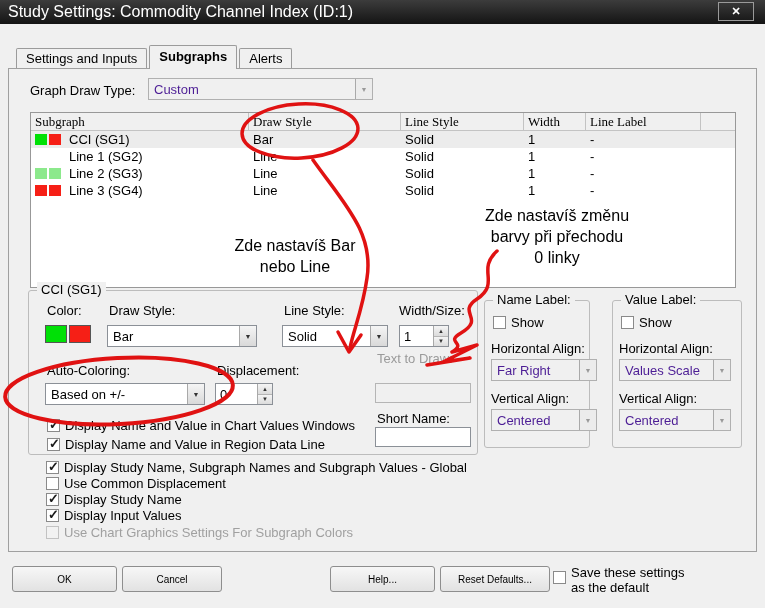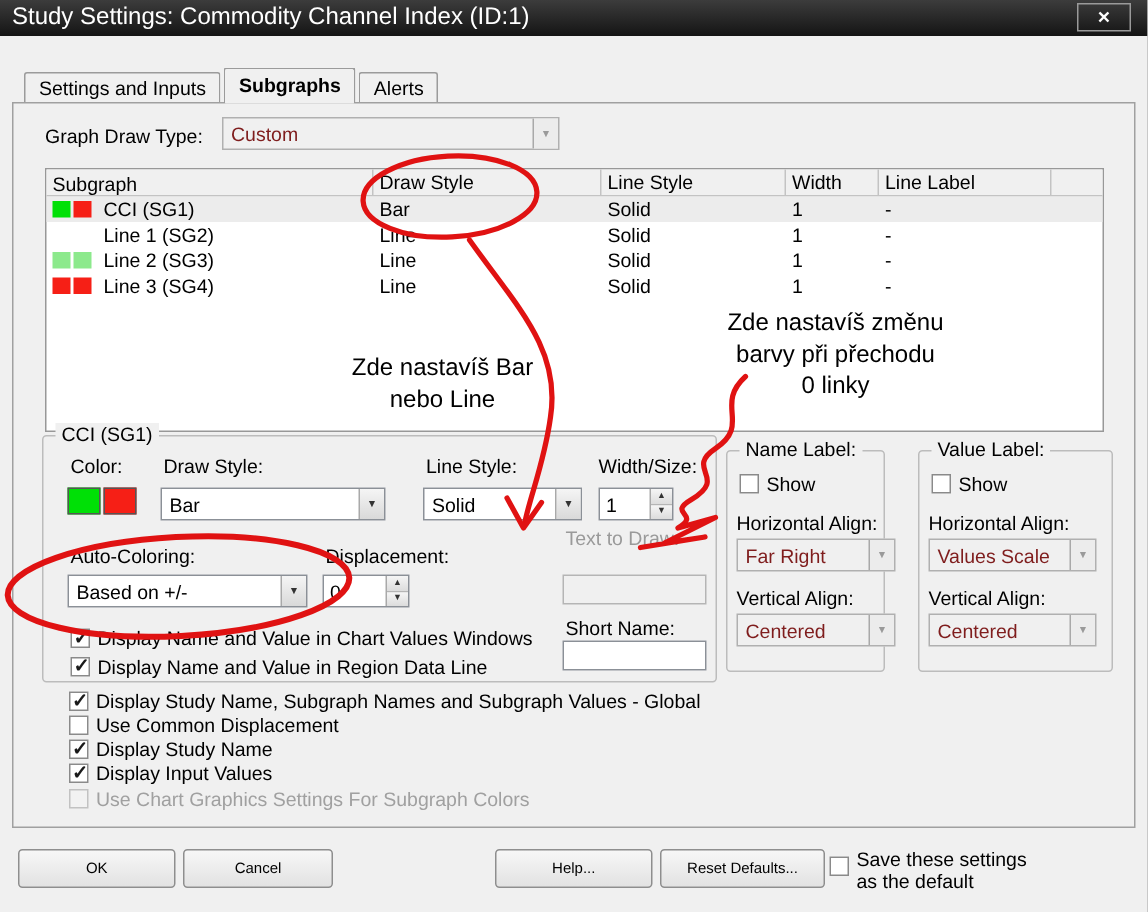--- a/index.html
+++ b/index.html
@@ -18,21 +18,21 @@
   .tab-page { position: absolute; left: 8px; top: 68px; width: 749px; height: 484px; border: 1px solid #a0a0a0; background: #f0f0f0; }
 
   .lbl { position: absolute; white-space: nowrap; font-size: 13px; }
   .lbl.disabled { color: #9a9a9a; }
 
   
   .combo { position: absolute; height: 22px; background: #fff; border: 1px solid #8b9097; display: flex; align-items: stretch; }
   .combo-value { flex: 1; padding: 3px 5px 0 5px; font-size: 13px; white-space: nowrap; overflow: hidden; }
   .combo-btn { width: 17px; background: linear-gradient(#f5f5f5, #d9d9d9); border-left: 1px solid #a9a9a9; display: flex; align-items: center; justify-content: center; font-size: 7px; color: #333; }
   .combo.disabled { background: #f0f0f0; border-color: #b0b0b0; }
-  .combo.disabled .combo-value { color: #7f1d1d; }
+  .combo.disabled .combo-value { color: #4c1d95; }
   .combo.disabled .combo-btn { color: #9a9a9a; background: #ececec; }
 
   
   .spinner { position: absolute; height: 22px; background: #fff; border: 1px solid #8b9097; display: flex; align-items: stretch; }
   .spin-value { flex: 1; padding: 3px 4px 0 4px; font-size: 13px; }
   .spin-btns { width: 15px; display: flex; flex-direction: column; border-left: 1px solid #a9a9a9; }
   .spin-up, .spin-down { flex: 1; font-size: 6px; color: #333; background: linear-gradient(#f5f5f5, #dcdcdc); display: flex; align-items: center; justify-content: center; }
   .spin-up { border-bottom: 1px solid #b5b5b5; }
 
   
@@ -43,21 +43,21 @@
   .cb { position: absolute; display: flex; align-items: center; gap: 5px; }
   .cb-box { width: 13px; height: 13px; background: #fff; border: 1px solid #8a8a8a; position: relative; flex: none; }
   .cb-box.checked::after { content: "✓"; position: absolute; left: 1px; top: -3px; font-size: 13px; font-weight: bold; color: #1a1a1a; }
   .cb-label { font-size: 13px; white-space: nowrap; }
   .cb.disabled .cb-label { color: #a0a0a0; }
   .cb.disabled .cb-box { border-color: #c2c2c2; background: #f2f2f2; }
 
   
   .grid-table { position: absolute; left: 30px; top: 112px; width: 706px; height: 176px; background: #fff; border: 1px solid #989898; display: flex; flex-direction: column; }
   .grid-header { display: flex; height: 18px; background: #f0f0f0; border-bottom: 1px solid #c3c3c3; flex: none; }
-  .hcell { padding: 1px 4px 0 4px; font-size: 13px; border-right: 1px solid #c3c3c3; white-space: nowrap; overflow: hidden; }
+  .hcell { padding: 1px 4px 0 4px; font-size: 13px; border-right: 1px solid #c3c3c3; white-space: nowrap; overflow: hidden; font-family: Liberation Serif, serif; }
   .grid-row { display: flex; height: 17px; flex: none; align-items: center; }
   .grid-row.sel { background: #ececec; }
   .cell { padding: 0 4px; font-size: 13px; white-space: nowrap; overflow: hidden; }
   .c-name { width: 218px; display: flex; align-items: center; }
   .c-draw { width: 152px; } .c-line { width: 123px; } .c-width { width: 62px; } .c-label { flex: 1; }
   .swatches { width: 34px; display: inline-flex; gap: 2px; flex: none; }
   .swatch { width: 12px; height: 11px; display: inline-block; }
 
   
   .color-swatch-btn { position: absolute; width: 22px; height: 18px; border: 1px solid #555; }

